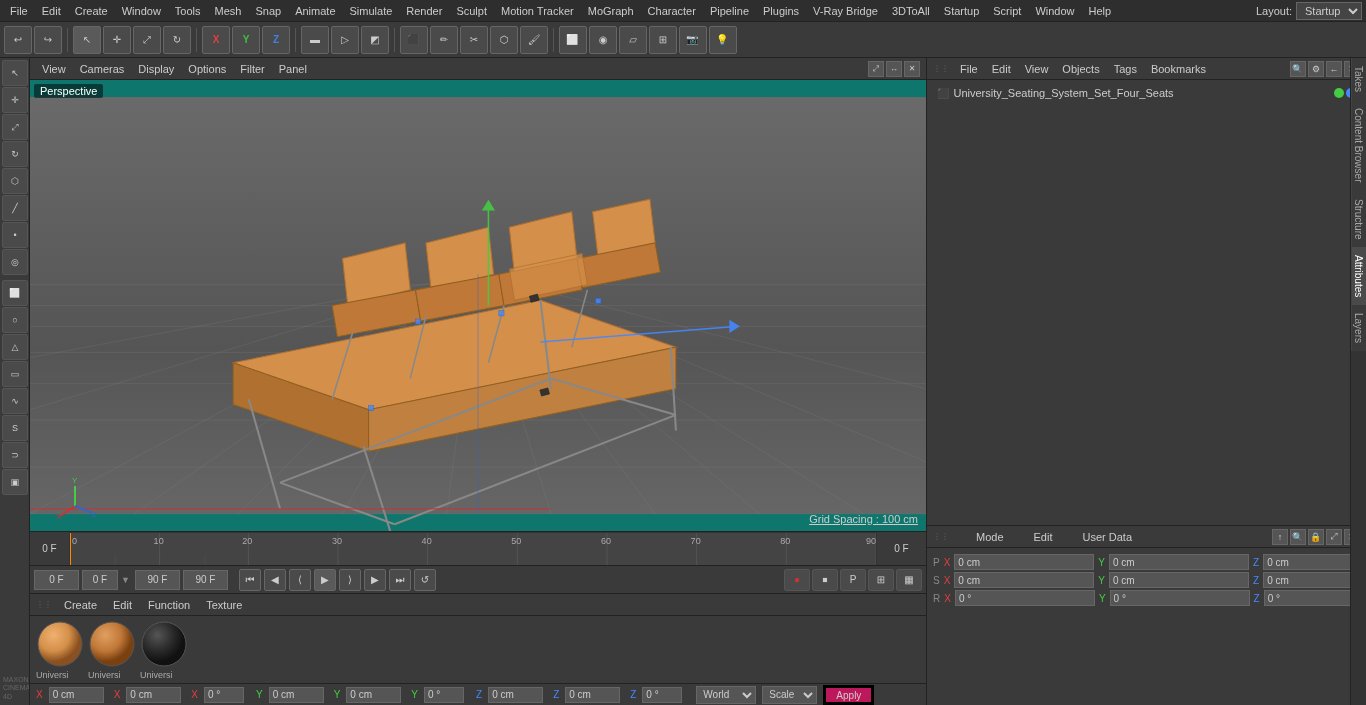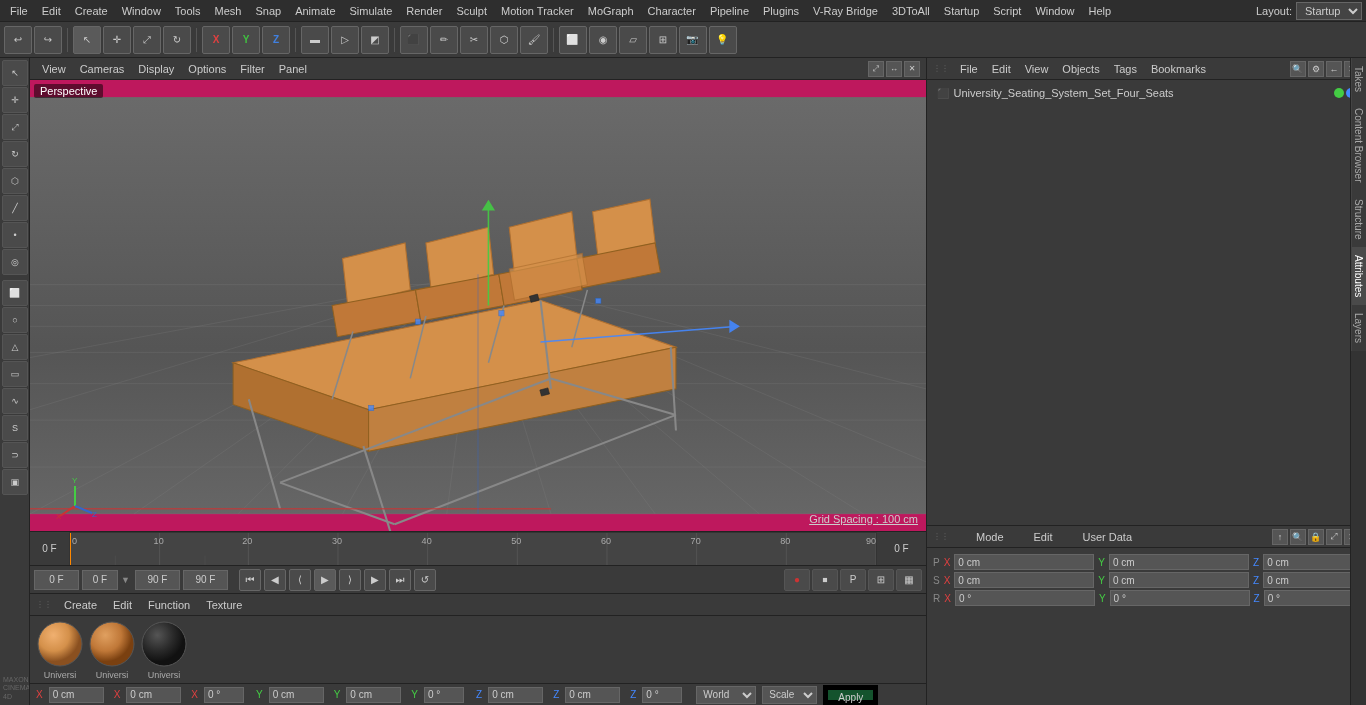--- a/index.html
+++ b/index.html
@@ -64,21 +64,21 @@
       height: 22px; background: #3a3a3a; display: flex; align-items: center;
       border-bottom: 1px solid #222; padding: 0 6px; gap: 2px;
     }
     .vp-menu { padding: 2px 6px; cursor: pointer; color: #ccc; font-size: 11px; }
     #vp-corner-btns { margin-left: auto; display: flex; gap: 2px; }
     .vp-corner-btn { width: 16px; height: 16px; background: #555; border: 1px solid #666; cursor: pointer; display: flex; align-items: center; justify-content: center; font-size: 8px; }
 
     
     #viewport-3d {
       flex: 1; position: relative; overflow: hidden;
-      background: #be185d;
+      background: #0f766e;
     }
 
     
     #perspective-label {
       position: absolute; top: 4px; left: 4px;
       background: rgba(0,0,0,0.5); color: #fff; padding: 1px 6px;
       font-size: 11px; border-radius: 2px;
     }
 
     
@@ -130,21 +130,21 @@
     }
     #material-header {
       height: 22px; background: #3a3a3a; display: flex; align-items: center;
       padding: 0 6px; gap: 4px; border-bottom: 1px solid #222;
     }
     .mat-menu { padding: 2px 6px; cursor: pointer; color: #ccc; font-size: 11px; }
     #material-swatches {
       display: flex; gap: 4px; padding: 6px; height: 68px; align-items: center;
     }
     .mat-swatch {
-      display: flex; flex-direction: column; align-items: center; gap: 2px;
+      display: flex; flex-direction: column; gap: 2px;
       cursor: pointer;
     }
     .mat-label { font-size: 9px; color: #aaa; }
 
     
     #status-bar {
       height: 22px; background: #2e2e2e; border-top: 1px solid #111;
       display: flex; align-items: center; padding: 0 8px;
       font-size: 10px; color: #aaa;
     }
@@ -157,21 +157,21 @@
     }
     .coord-input {
       width: 55px; height: 16px; background: #555; border: 1px solid #666;
       color: #ccc; font-size: 10px; padding: 0 3px;
     }
     .coord-dropdown {
       background: #555; color: #ccc; border: 1px solid #666;
       font-size: 10px; height: 18px; padding: 0 2px;
     }
     .apply-btn {
-      background: #14532d; color: #ccc; border: 5px solid #000000;
+      background: #be185d; color: #ccc; border: 3px solid #000000;
       font-size: 10px; padding: 2px 10px; cursor: pointer; height: 20px;
     }
 
     
     #right-panel {
       width: 440px; background: #3a3a3a; border-left: 1px solid #222;
       display: flex; flex-direction: column;
     }
     .vtab {
       writing-mode: vertical-rl; text-orientation: mixed;

